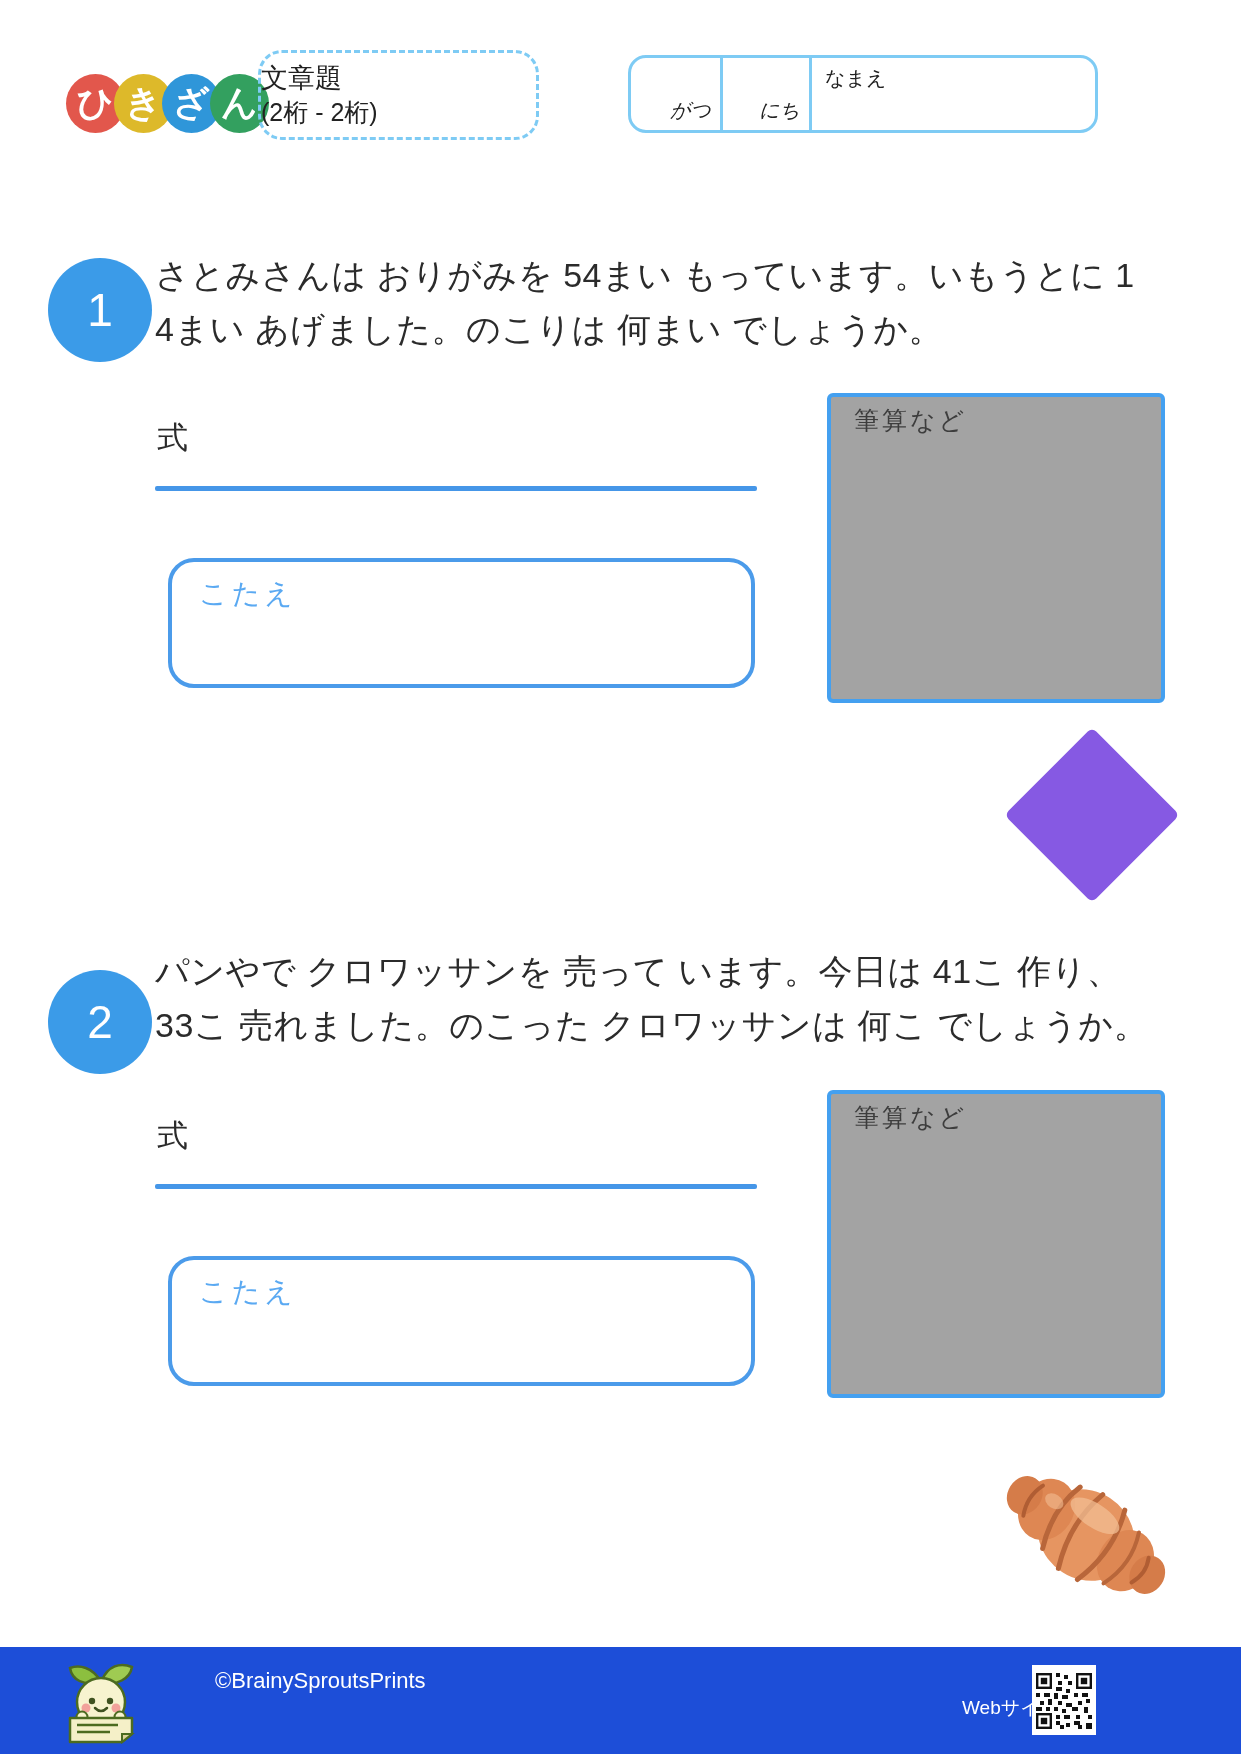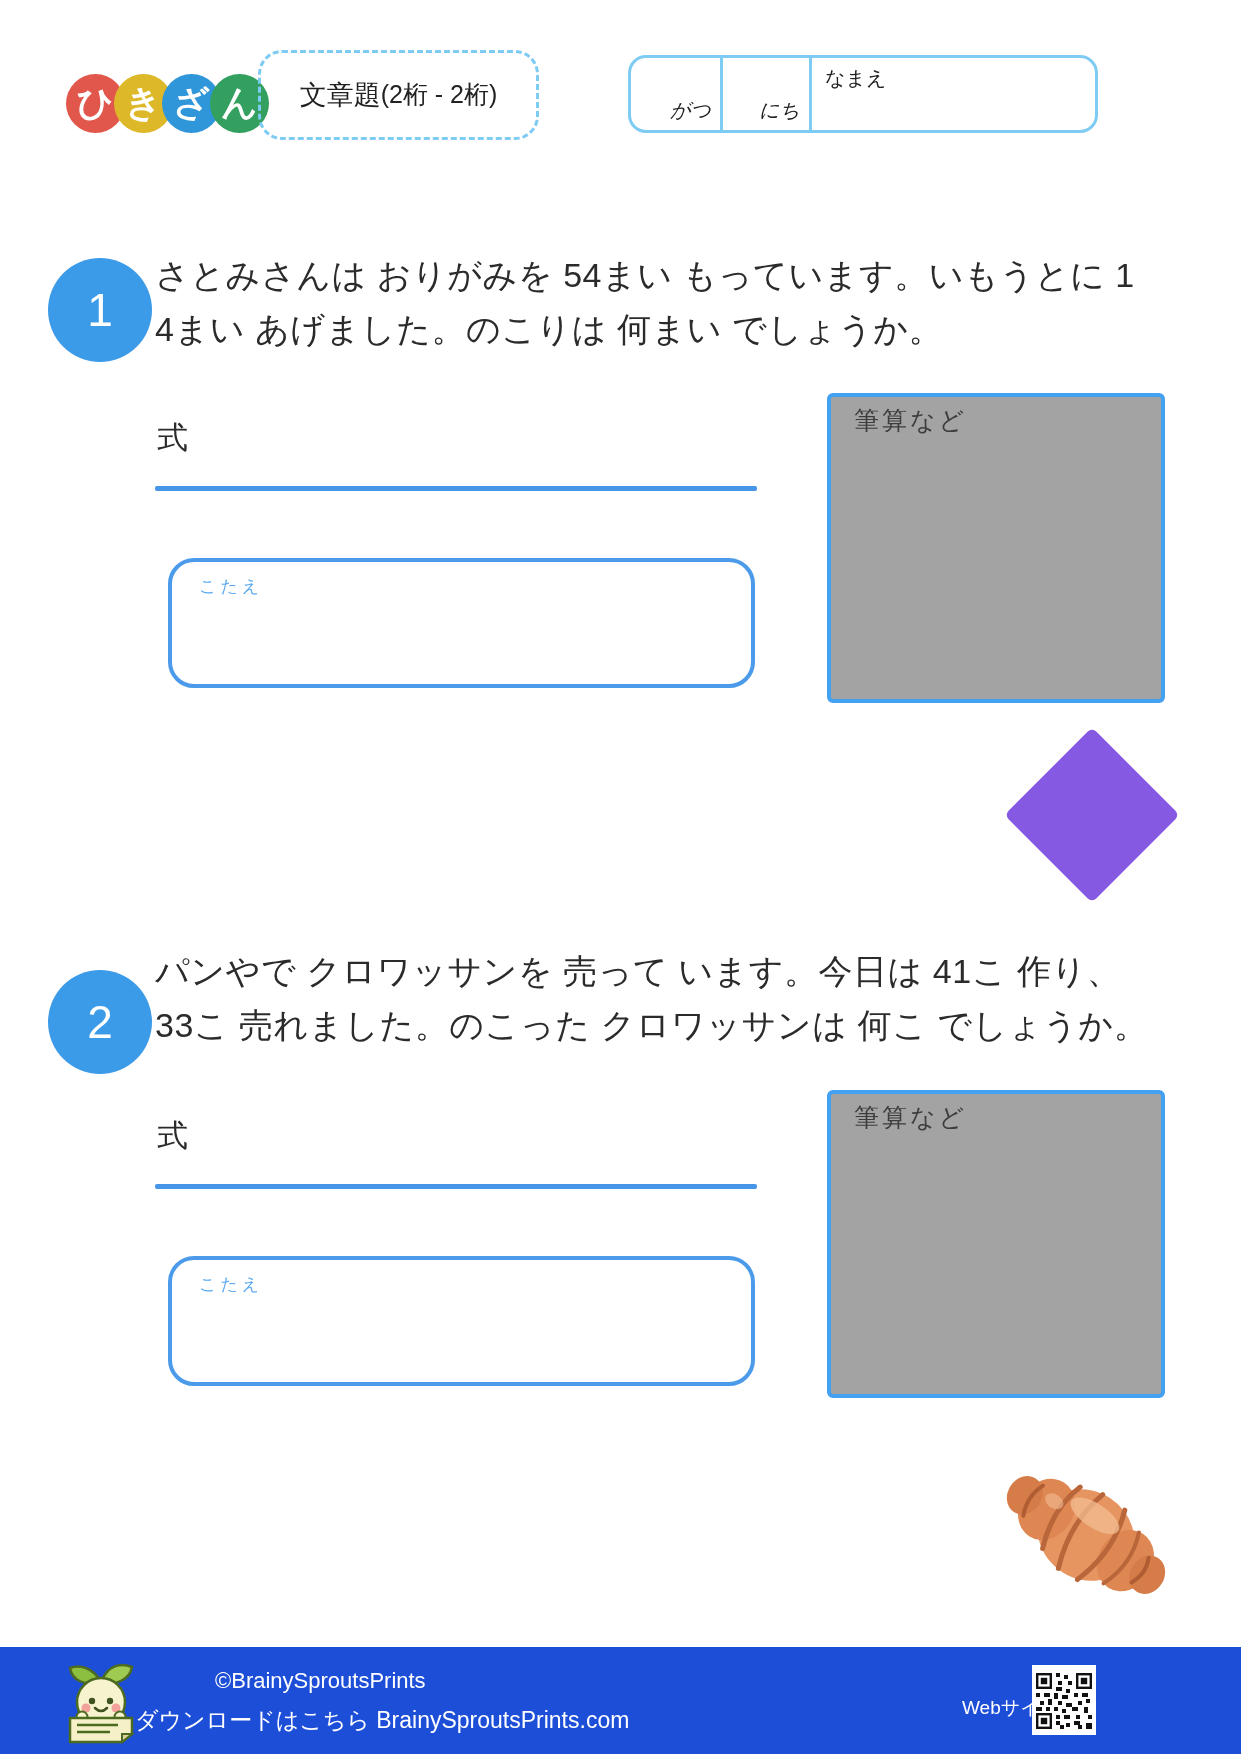--- a/index.html
+++ b/index.html
@@ -19,21 +19,21 @@
   .logo-circle {
     width: 59px; height: 59px; border-radius: 50%;
     display: flex; align-items: center; justify-content: center;
     color: #ffffff; font-size: 36px; font-weight: bold;
   }
   .logo-circle + .logo-circle { margin-left: -11px; }
 
   .title-box {
     position: absolute; left: 258px; top: 50px; width: 281px; height: 90px;
     border: 3px dashed #7ecbf4; border-radius: 24px;
-    display: flex; flex-direction: row; align-items: center; justify-content: center;
+    display: flex; flex-direction: column; justify-content: center;
     color: #222222; line-height: 1.35;
   }
   .title-box .t1 { font-size: 27px; }
   .title-box .t2 { font-size: 25px; }
 
   .name-box {
     position: absolute; left: 628px; top: 55px; width: 470px; height: 78px;
     border: 3.5px solid #7ecbf4; border-radius: 18px;
     display: flex; overflow: hidden; background: #ffffff;
   }
@@ -62,21 +62,21 @@
     letter-spacing: 0.5px;
   }
   .eq-label { position: absolute; left: 157px; font-size: 31px; color: #2b2b2b; }
   .eq-line  { position: absolute; left: 155px; width: 602px; height: 5px;
               background: #4596e8; border-radius: 2px; }
   .answer-box {
     position: absolute; left: 168px; width: 587px; height: 130px;
     border: 4px solid #4b9bea; border-radius: 26px; background: #ffffff;
   }
   .answer-box .lbl {
-    padding: 13px 0 0 27px; font-size: 17px; color: #5aa9f2; letter-spacing: 4px;
+    padding: 13px 0 0 27px; font-size: 28px; color: #5aa9f2; letter-spacing: 4px;
   }
   .work-box {
     position: absolute; left: 827px; width: 338px;
     border: 4px solid #44a0f0; border-radius: 6px; background: #a3a3a3;
   }
   .work-box .lbl {
     padding: 7px 0 0 23px; font-size: 25px; color: #3d3d3d; letter-spacing: 3px;
   }
 
   
@@ -190,21 +190,20 @@
       <circle cx="54" cy="50" r="4.5" fill="#f2a29b"></circle>
       <path d="M33 50 Q39 56 45 50" stroke="#3f5220" stroke-width="2.5" fill="none" stroke-linecap="round"></path>
       <circle cx="20" cy="59" r="5.5" fill="#f7f3cf" stroke="#4c6b20" stroke-width="2"></circle>
       <circle cx="58" cy="59" r="5.5" fill="#f7f3cf" stroke="#4c6b20" stroke-width="2"></circle>
       <path d="M8 60 L70 60 L70 76 L60 84 L8 84 Z" fill="#f5f0c8" stroke="#4c6b20" stroke-width="2.5" stroke-linejoin="round"></path>
       <path d="M70 76 L60 84 L60 76 Z" fill="#dcd49a" stroke="#4c6b20" stroke-width="2"></path>
       <line x1="15" y1="67" x2="56" y2="67" stroke="#4c6b20" stroke-width="2.5"></line>
       <line x1="15" y1="74" x2="48" y2="74" stroke="#4c6b20" stroke-width="2.5"></line>
     </svg>
     <div class="copyright">©BrainySproutsPrints</div>
-    <div class="download">ダウンロードはこちら BrainySproutsPrints.com</div>
     <div class="website">Webサイト</div>
     <svg class="qr" width="64" height="70" viewBox="0 0 32 35">
       <rect x="0" y="0" width="32" height="35" fill="#ffffff"></rect>
       <g fill="#111111" transform="translate(2,4)">
         <rect x="0" y="0" width="8" height="8"></rect>
           <rect x="1.2" y="1.2" width="5.6" height="5.6" fill="#ffffff"></rect>
           <rect x="2.4" y="2.4" width="3.2" height="3.2"></rect>
         <rect x="20" y="0" width="8" height="8"></rect>
           <rect x="21.2" y="1.2" width="5.6" height="5.6" fill="#ffffff"></rect>
           <rect x="22.4" y="2.4" width="3.2" height="3.2"></rect>

